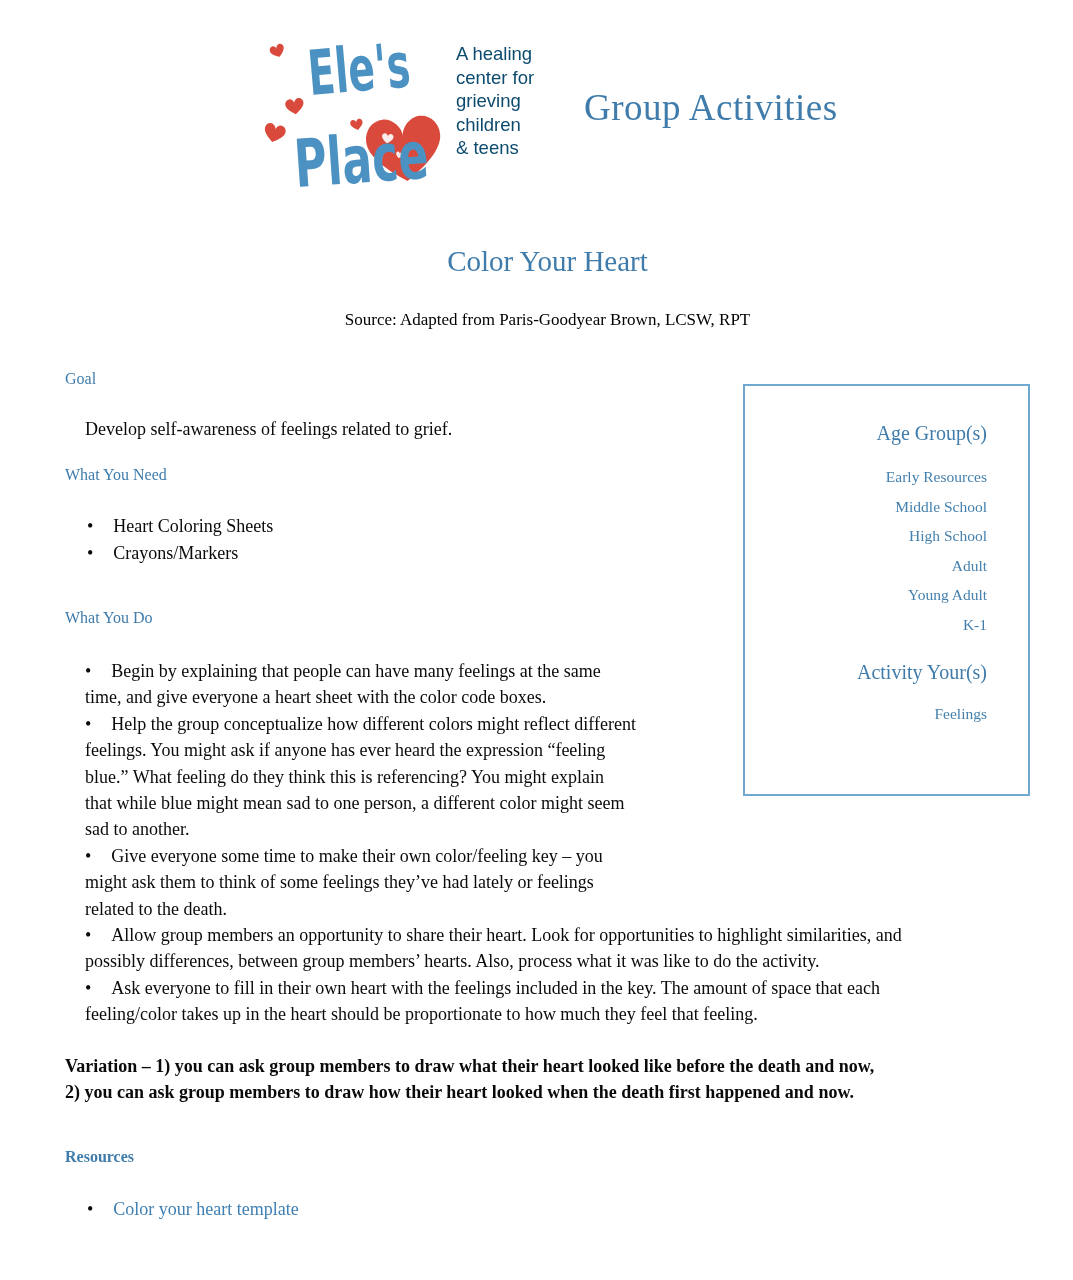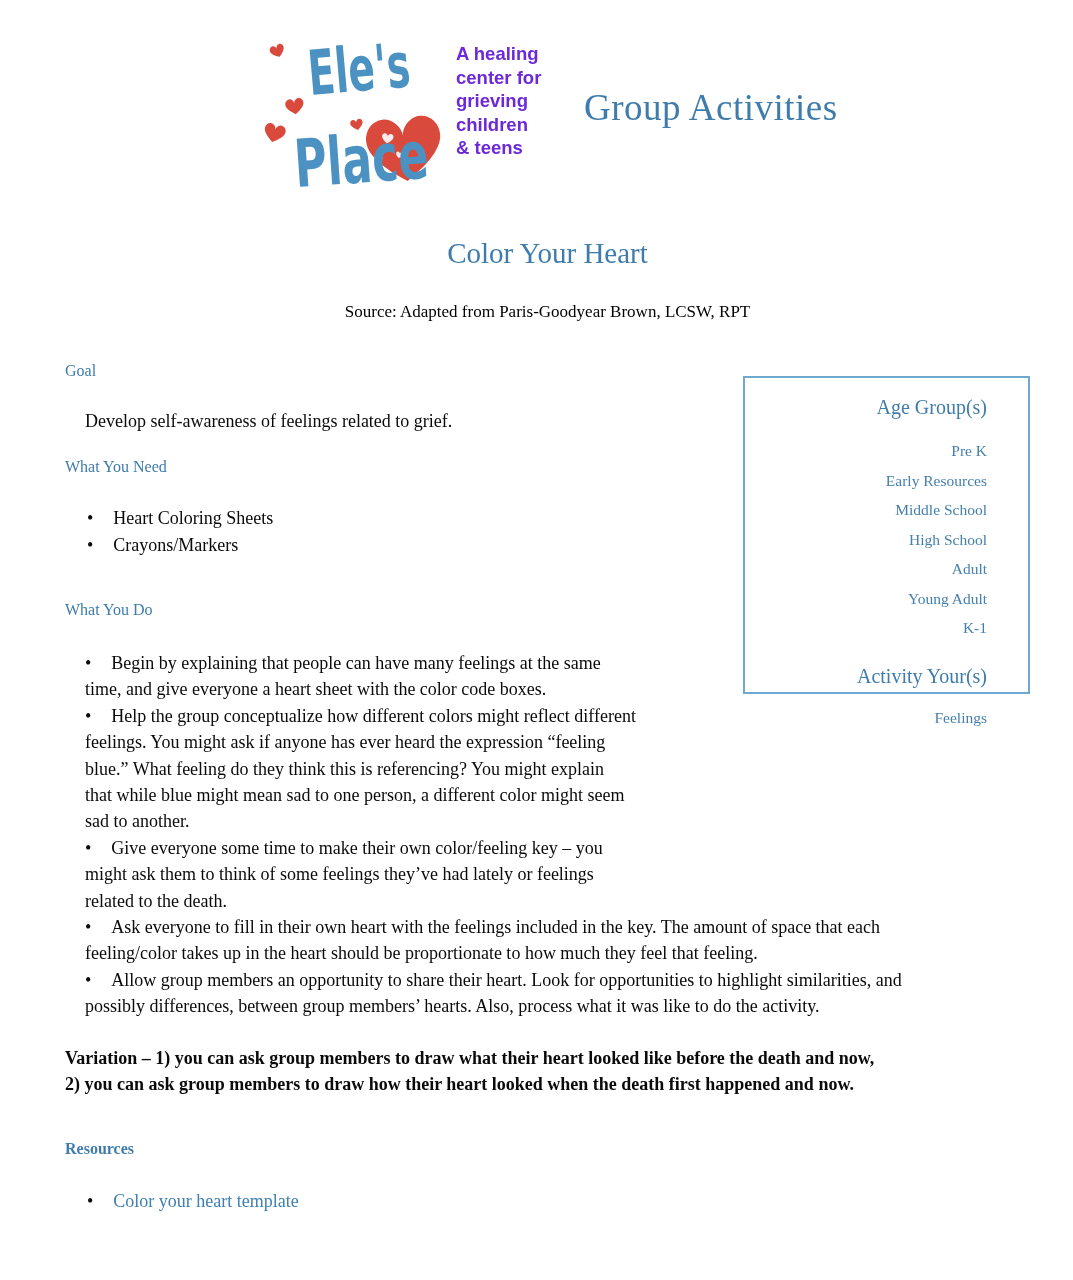--- a/index.html
+++ b/index.html
@@ -8,38 +8,38 @@
     width:1073px; height:1280px; overflow:hidden;
     font-family:"Liberation Serif", serif; color:#0a0a0a;
   }
   .page { padding:15px 43px 0 65px; }
 
   
   .header { display:flex; align-items:center; height:200px; padding-left:195px; }
   .logo-svg { width:196px; height:200px; flex:0 0 auto; }
   .tagline {
     width:100px; flex:0 0 auto;
-    font-family:"Liberation Sans", sans-serif; font-weight:700;
-    font-size:18.5px; line-height:23.5px; color:#6d28d9;
+    font-family:"Liberation Sans", sans-serif; font-weight:400;
+    font-size:18.5px; line-height:23.5px; color:#0c4a6e;
     white-space:pre-line; margin-top:-28px;
   }
   .doc-title {
     font-size:37px; color:#3f7cab; margin-left:28px; margin-top:-16px;
     letter-spacing:.5px;
   }
 
   
-  .page-title { text-align:center; font-size:29px; color:#3f7cab; margin-top:22px; }
+  .page-title { text-align:center; font-size:29px; color:#3f7cab; margin-top:30px; }
   .source-line { text-align:center; font-size:17px; color:#000000; margin-top:32px; }
 
   
   .sidebar-box {
-    float:right; width:287px; height:318px;
+    float:right; width:287px; height:412px;
     border:2px solid #6fa9d0; margin:14px 0 46px 36px;
-    padding:18px 41px 0 10px; text-align:right;
+    padding:36px 41px 0 10px; text-align:right;
   }
   .sb-heading { font-size:20px; color:#3f7cab; font-weight:400; }
   .sb-list { list-style:none; margin-top:17px; }
   .sb-list li { font-size:15.5px; line-height:29.5px; color:#4580ad; }
   .sb-heading.theme { margin-top:22px; }
   .sb-list.theme { margin-top:15px; }
 
   
   .section-heading { font-size:16px; color:#3f7cab; font-weight:400; }
   .h-goal { margin-top:40px; }
@@ -103,21 +103,20 @@
   </div>
 
   <div class="page-title">Color Your Heart</div>
   <div class="source-line">Source: Adapted from Paris-Goodyear Brown, LCSW, RPT</div>
 
   <div class="main">
 
     <div class="sidebar-box">
       <div class="sb-heading">Age Group(s)</div>
       <ul class="sb-list">
-        <li>Pre K</li>
         <li>Early Resources</li>
         <li>Middle School</li>
         <li>High School</li>
         <li>Adult</li>
         <li>Young Adult</li>
         <li>K-1</li>
       </ul>
       <div class="sb-heading theme">Activity Your(s)</div>
       <ul class="sb-list theme">
         <li>Feelings</li>
@@ -138,24 +137,24 @@
       <div class="bullet-item"><span class="bullet-dot">•</span><span class="preline">Begin by explaining that people can have many feelings at the same
 time, and give everyone a heart sheet with the color code boxes.</span></div>
       <div class="bullet-item"><span class="bullet-dot">•</span><span class="preline">Help the group conceptualize how different colors might reflect different
 feelings. You might ask if anyone has ever heard the expression “feeling
 blue.”  What feeling do they think this is referencing? You might explain
 that while blue might mean sad to one person, a different color might seem
 sad to another.</span></div>
       <div class="bullet-item"><span class="bullet-dot">•</span><span class="preline">Give everyone some time to make their own color/feeling key – you
 might ask them to think of some feelings they’ve had lately or feelings
 related to the death.</span></div>
+      <div class="bullet-item"><span class="bullet-dot">•</span><span class="preline">Allow group members an opportunity to share their heart.  Look for opportunities to highlight similarities, and
+possibly differences, between group members’ hearts.  Also, process what it was like to do the activity.</span></div>
       <div class="bullet-item"><span class="bullet-dot">•</span><span class="preline">Ask everyone to fill in their own heart with the feelings included in the key. The amount of space that each
 feeling/color takes up in the heart should be proportionate to how much they feel that feeling.</span></div>
-      <div class="bullet-item"><span class="bullet-dot">•</span><span class="preline">Allow group members an opportunity to share their heart.  Look for opportunities to highlight similarities, and
-possibly differences, between group members’ hearts.  Also, process what it was like to do the activity.</span></div>
     </div>
 
     <p class="variation">Variation – 1) you can ask group members to draw what their heart looked like before the death and now,
 2) you can ask group members to draw how their heart looked when the death first happened and now.</p>
 
     <div class="section-heading h-res">Resources</div>
     <div class="res-list">
       <div class="res-item"><span class="bullet-dot">•</span><a class="res-link">Color your heart template</a></div>
     </div>
 

